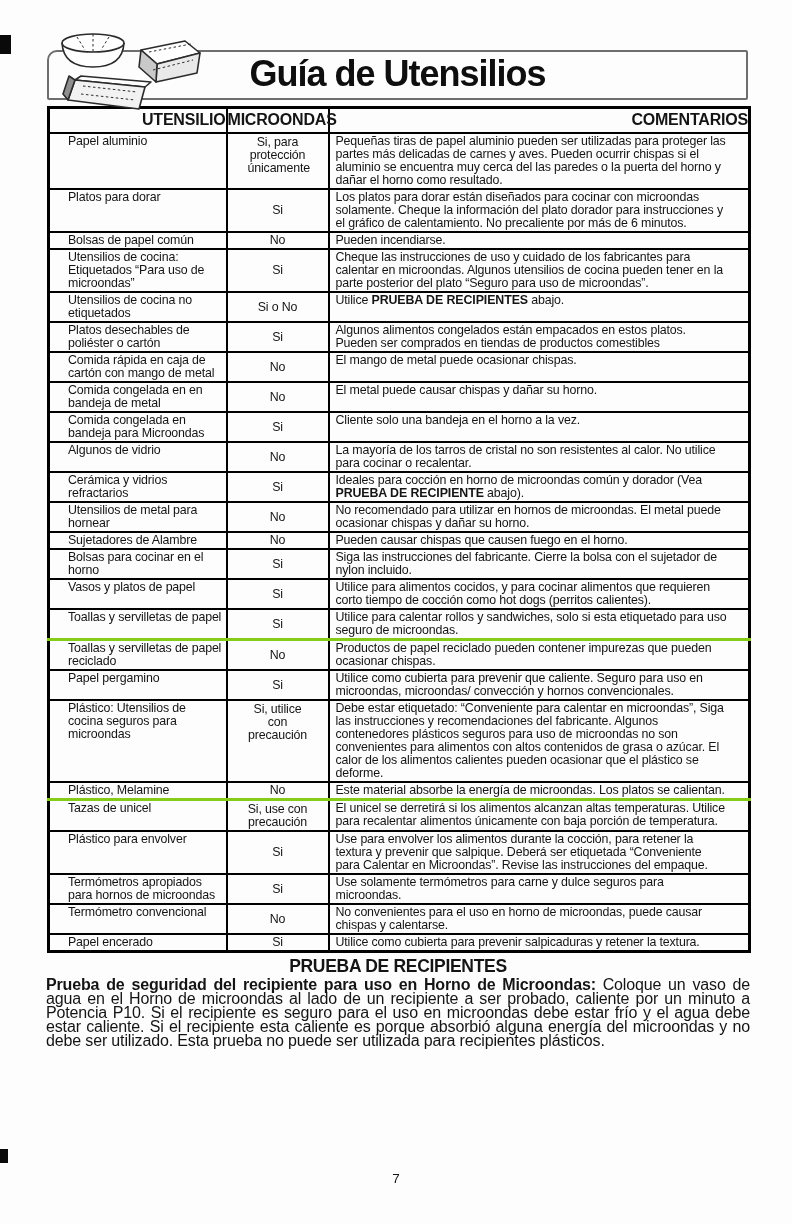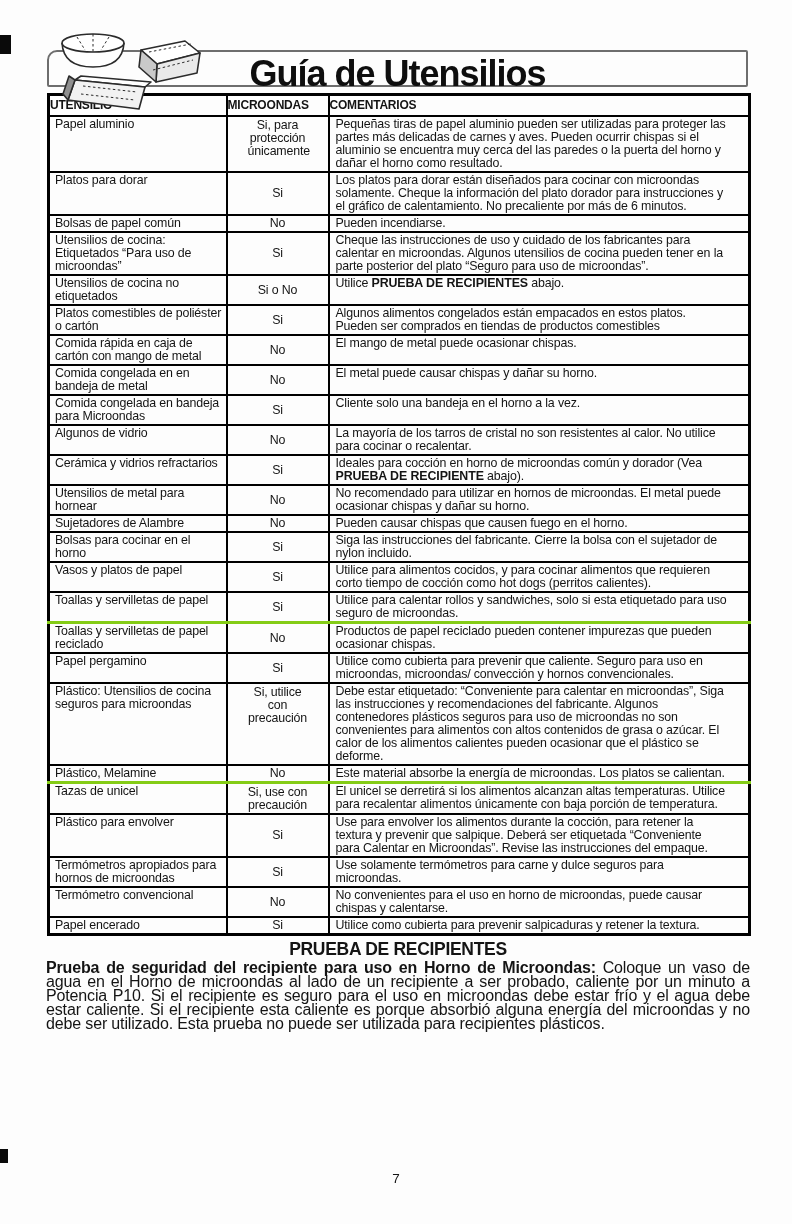--- a/index.html
+++ b/index.html
@@ -8,44 +8,44 @@
     background:#fdfdfd; color:#141414; overflow:hidden;
     font-family:"Liberation Sans", sans-serif;
   }
   
   .edge-mark-top { position:absolute; left:0; top:35px; width:11px; height:19px; background:#0a0a0a; }
   .edge-mark-bottom { position:absolute; left:0; top:1149px; width:8px; height:14px; background:#0a0a0a; }
 
   
   .title-box {
     position:relative; box-sizing:border-box;
-    margin:50px 0 6px 47px; width:701px; height:37px;
+    margin:50px 0 6px 47px; width:701px; height:50px;
     border:2px solid #6e6e6e; border-radius:10px 2px 2px 2px;
   }
   .title-box h1 {
     margin:0; height:43px; line-height:44px; text-align:center;
     font-size:36px; font-weight:bold; letter-spacing:-1px; color:#0e0e0e;
   }
   .illustration { position:absolute; left:4px; top:-24px; }
 
   
   table.utensils {
     margin-left:47px; width:701px; table-layout:fixed;
     border-collapse:collapse; border:3px solid #000;
   }
   .utensils th, .utensils td { border:2px solid #000; }
   .utensils th {
-    font-size:12px; font-weight:bold; letter-spacing:-0.2px;
-    padding:2px 0 3px; text-align:left;margin-top:12px;
+    font-size:16px; font-weight:bold; letter-spacing:-0.2px;
+    padding:2px 0 3px; text-align:right;margin-top:12px;
   }
   .utensils td {
     font-size:12.4px; line-height:13px; letter-spacing:-0.15px;
     padding:1px 3px; vertical-align:top;
   }
-  .utensils td.u { padding-left:5px; padding-right:2px; }
+  .utensils td.u { padding-left:18px; padding-right:2px; }
   .utensils td.m { text-align:center; vertical-align:middle; padding:1px 20px; }
   .utensils td.m.long { vertical-align:top; padding-top:2px; }
   .utensils td.c { padding-left:6px; padding-right:20px; }
   .utensils td.c b { letter-spacing:-0.1px; }
   
   tbody tr:nth-child(17) > td, tbody tr:nth-child(21) > td { border-top:3px solid #84cc16; }
 
   
   .test-section { margin:3px 42px 0 46px; }
   .test-section h2 {
@@ -123,21 +123,21 @@
           <td class="u">Utensilios de cocina: Etiquetados “Para uso de microondas”</td>
           <td class="m">Si</td>
           <td class="c">Cheque las instrucciones de uso y cuidado de los fabricantes para calentar en microondas. Algunos utensilios de cocina pueden tener en la parte posterior del plato “Seguro para uso de microondas”.</td>
         </tr>
         <tr>
           <td class="u">Utensilios de cocina no etiquetados</td>
           <td class="m">Si o No</td>
           <td class="c">Utilice  <b>PRUEBA DE RECIPIENTES</b> abajo.</td>
         </tr>
         <tr>
-          <td class="u">Platos comestibles de poliéster o cartón</td>
+          <td class="u">Platos desechables de poliéster o cartón</td>
           <td class="m">Si</td>
           <td class="c">Algunos alimentos congelados están empacados en estos platos. Pueden ser comprados en tiendas de productos comestibles</td>
         </tr>
         <tr>
           <td class="u">Comida rápida en caja de cartón con mango de metal</td>
           <td class="m">No</td>
           <td class="c">El mango de metal puede ocasionar chispas.</td>
         </tr>
         <tr>
           <td class="u">Comida congelada en en bandeja de metal</td>

